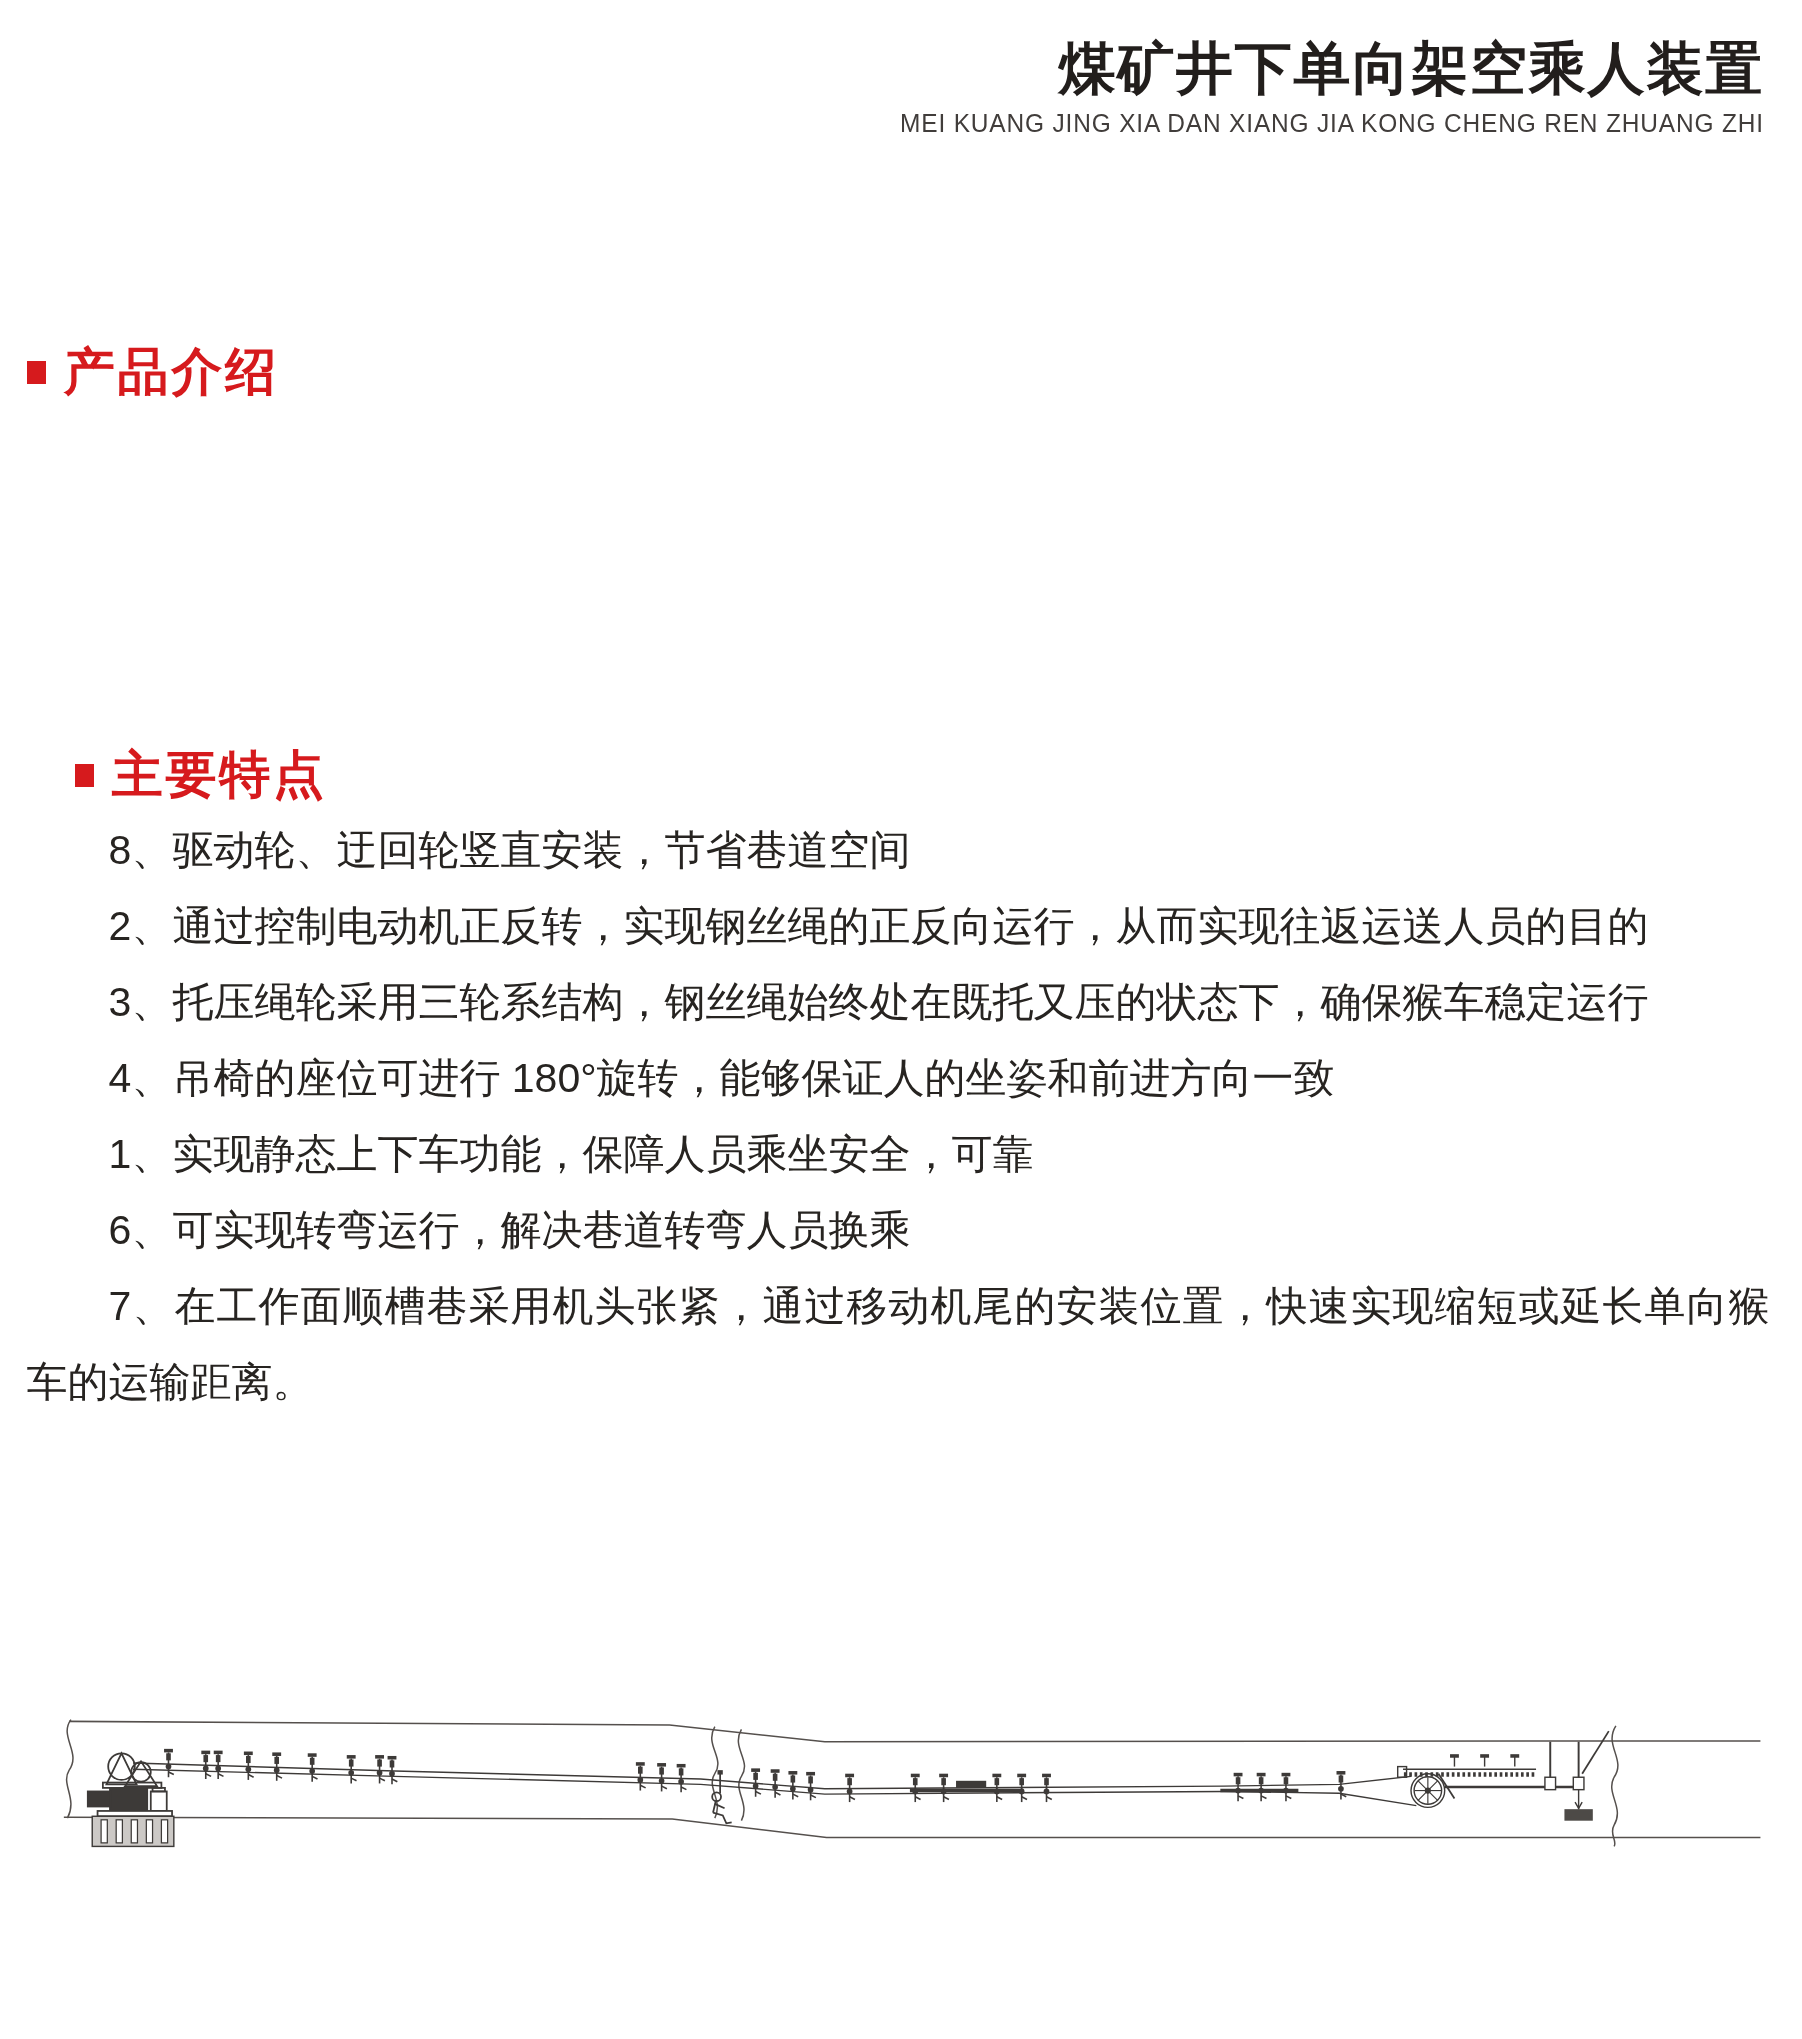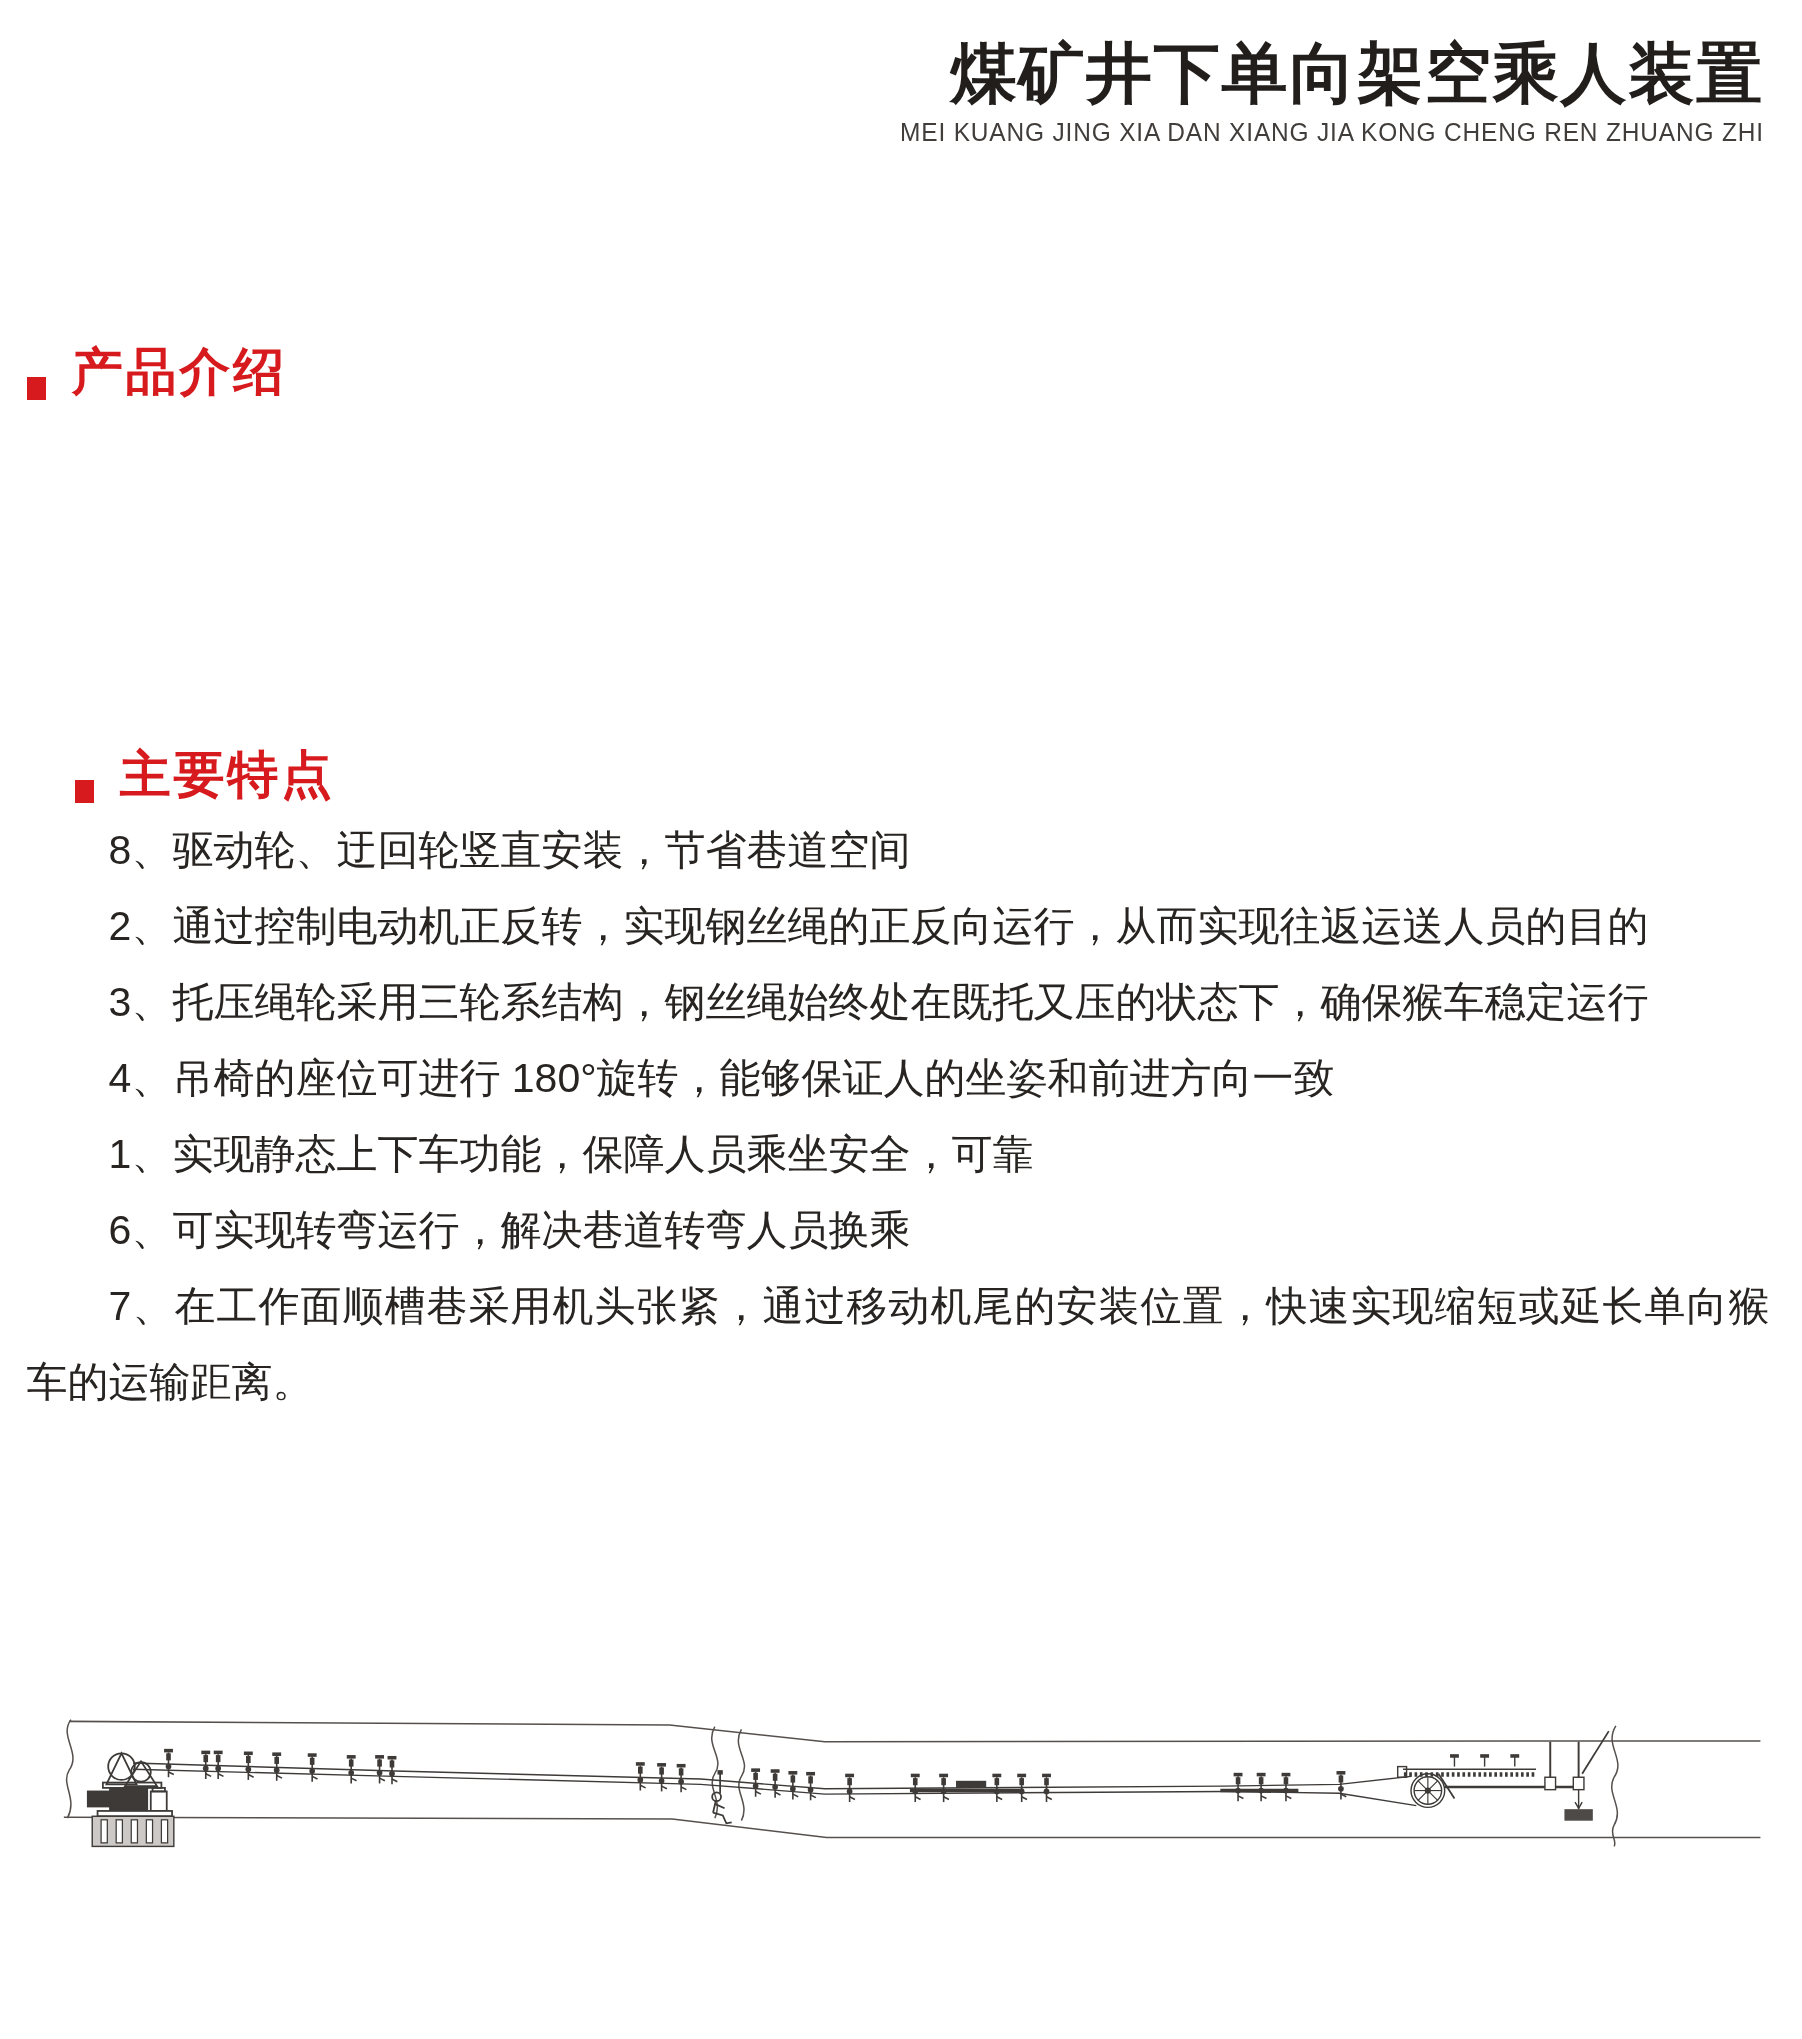--- a/index.html
+++ b/index.html
@@ -14,40 +14,40 @@
     background:#ffffff;
     overflow:hidden;
     font-family:"Liberation Sans",sans-serif;
     color:var(--text);
   }
   .header{
     position:absolute;top:39px;right:39px;
     text-align:right;
   }
   .page-title{
-    font-size:66px;
+    font-size:57px;
     font-weight:700;
     letter-spacing:1.8px;
     color:#221e1c;
     line-height:1.05;
     margin:0;
   }
   .page-subtitle{
     margin-top:8.9px;
     font-size:26.6px;
     font-weight:400;
     color:#413d3b;
     letter-spacing:0.9px;
     transform:scaleX(0.92);
     transform-origin:100% 50%;
     white-space:nowrap;
   }
   .sec-heading{
     position:absolute;left:26.6px;
-    display:flex;align-items:flex-end;gap:8px;
+    display:flex;align-items:center;
   }
   .sec-heading .bullet{
     width:19.5px;height:23px;
     background:var(--accent);
     margin-right:17.7px;
     flex:0 0 auto;
   }
   .sec-heading .sec-heading-text{
     font-size:51px;font-weight:700;
     letter-spacing:2.7px;

